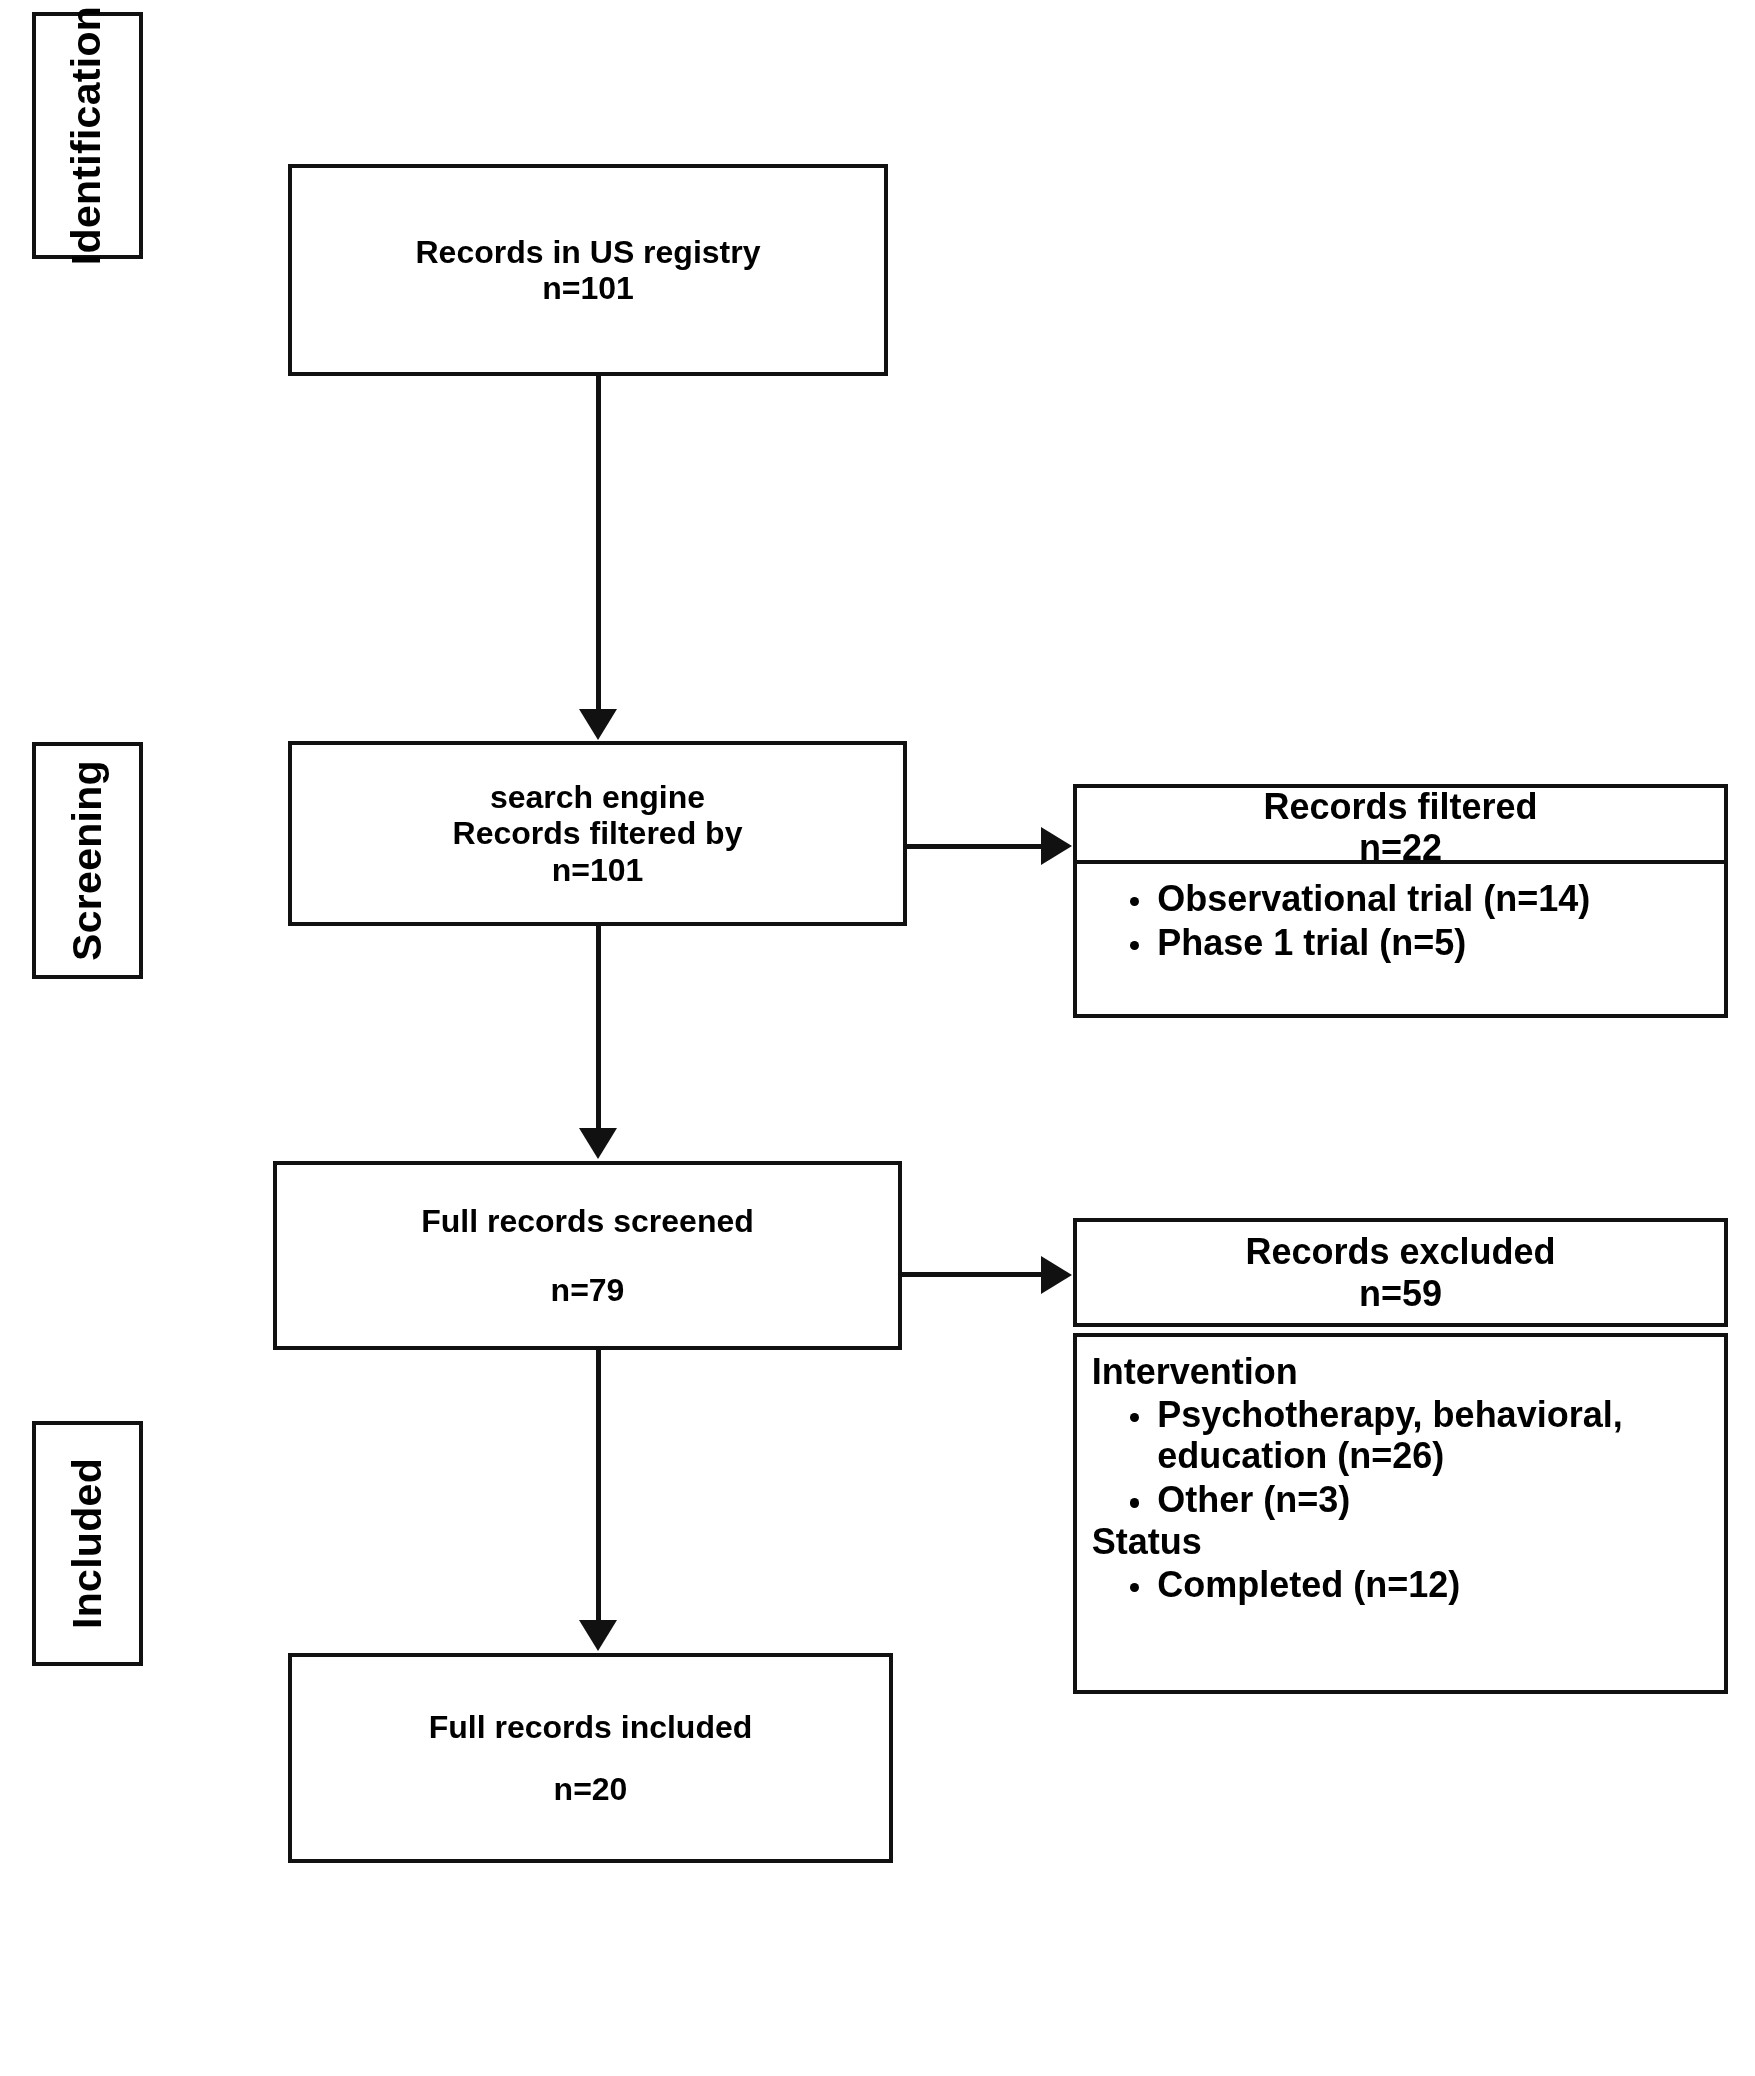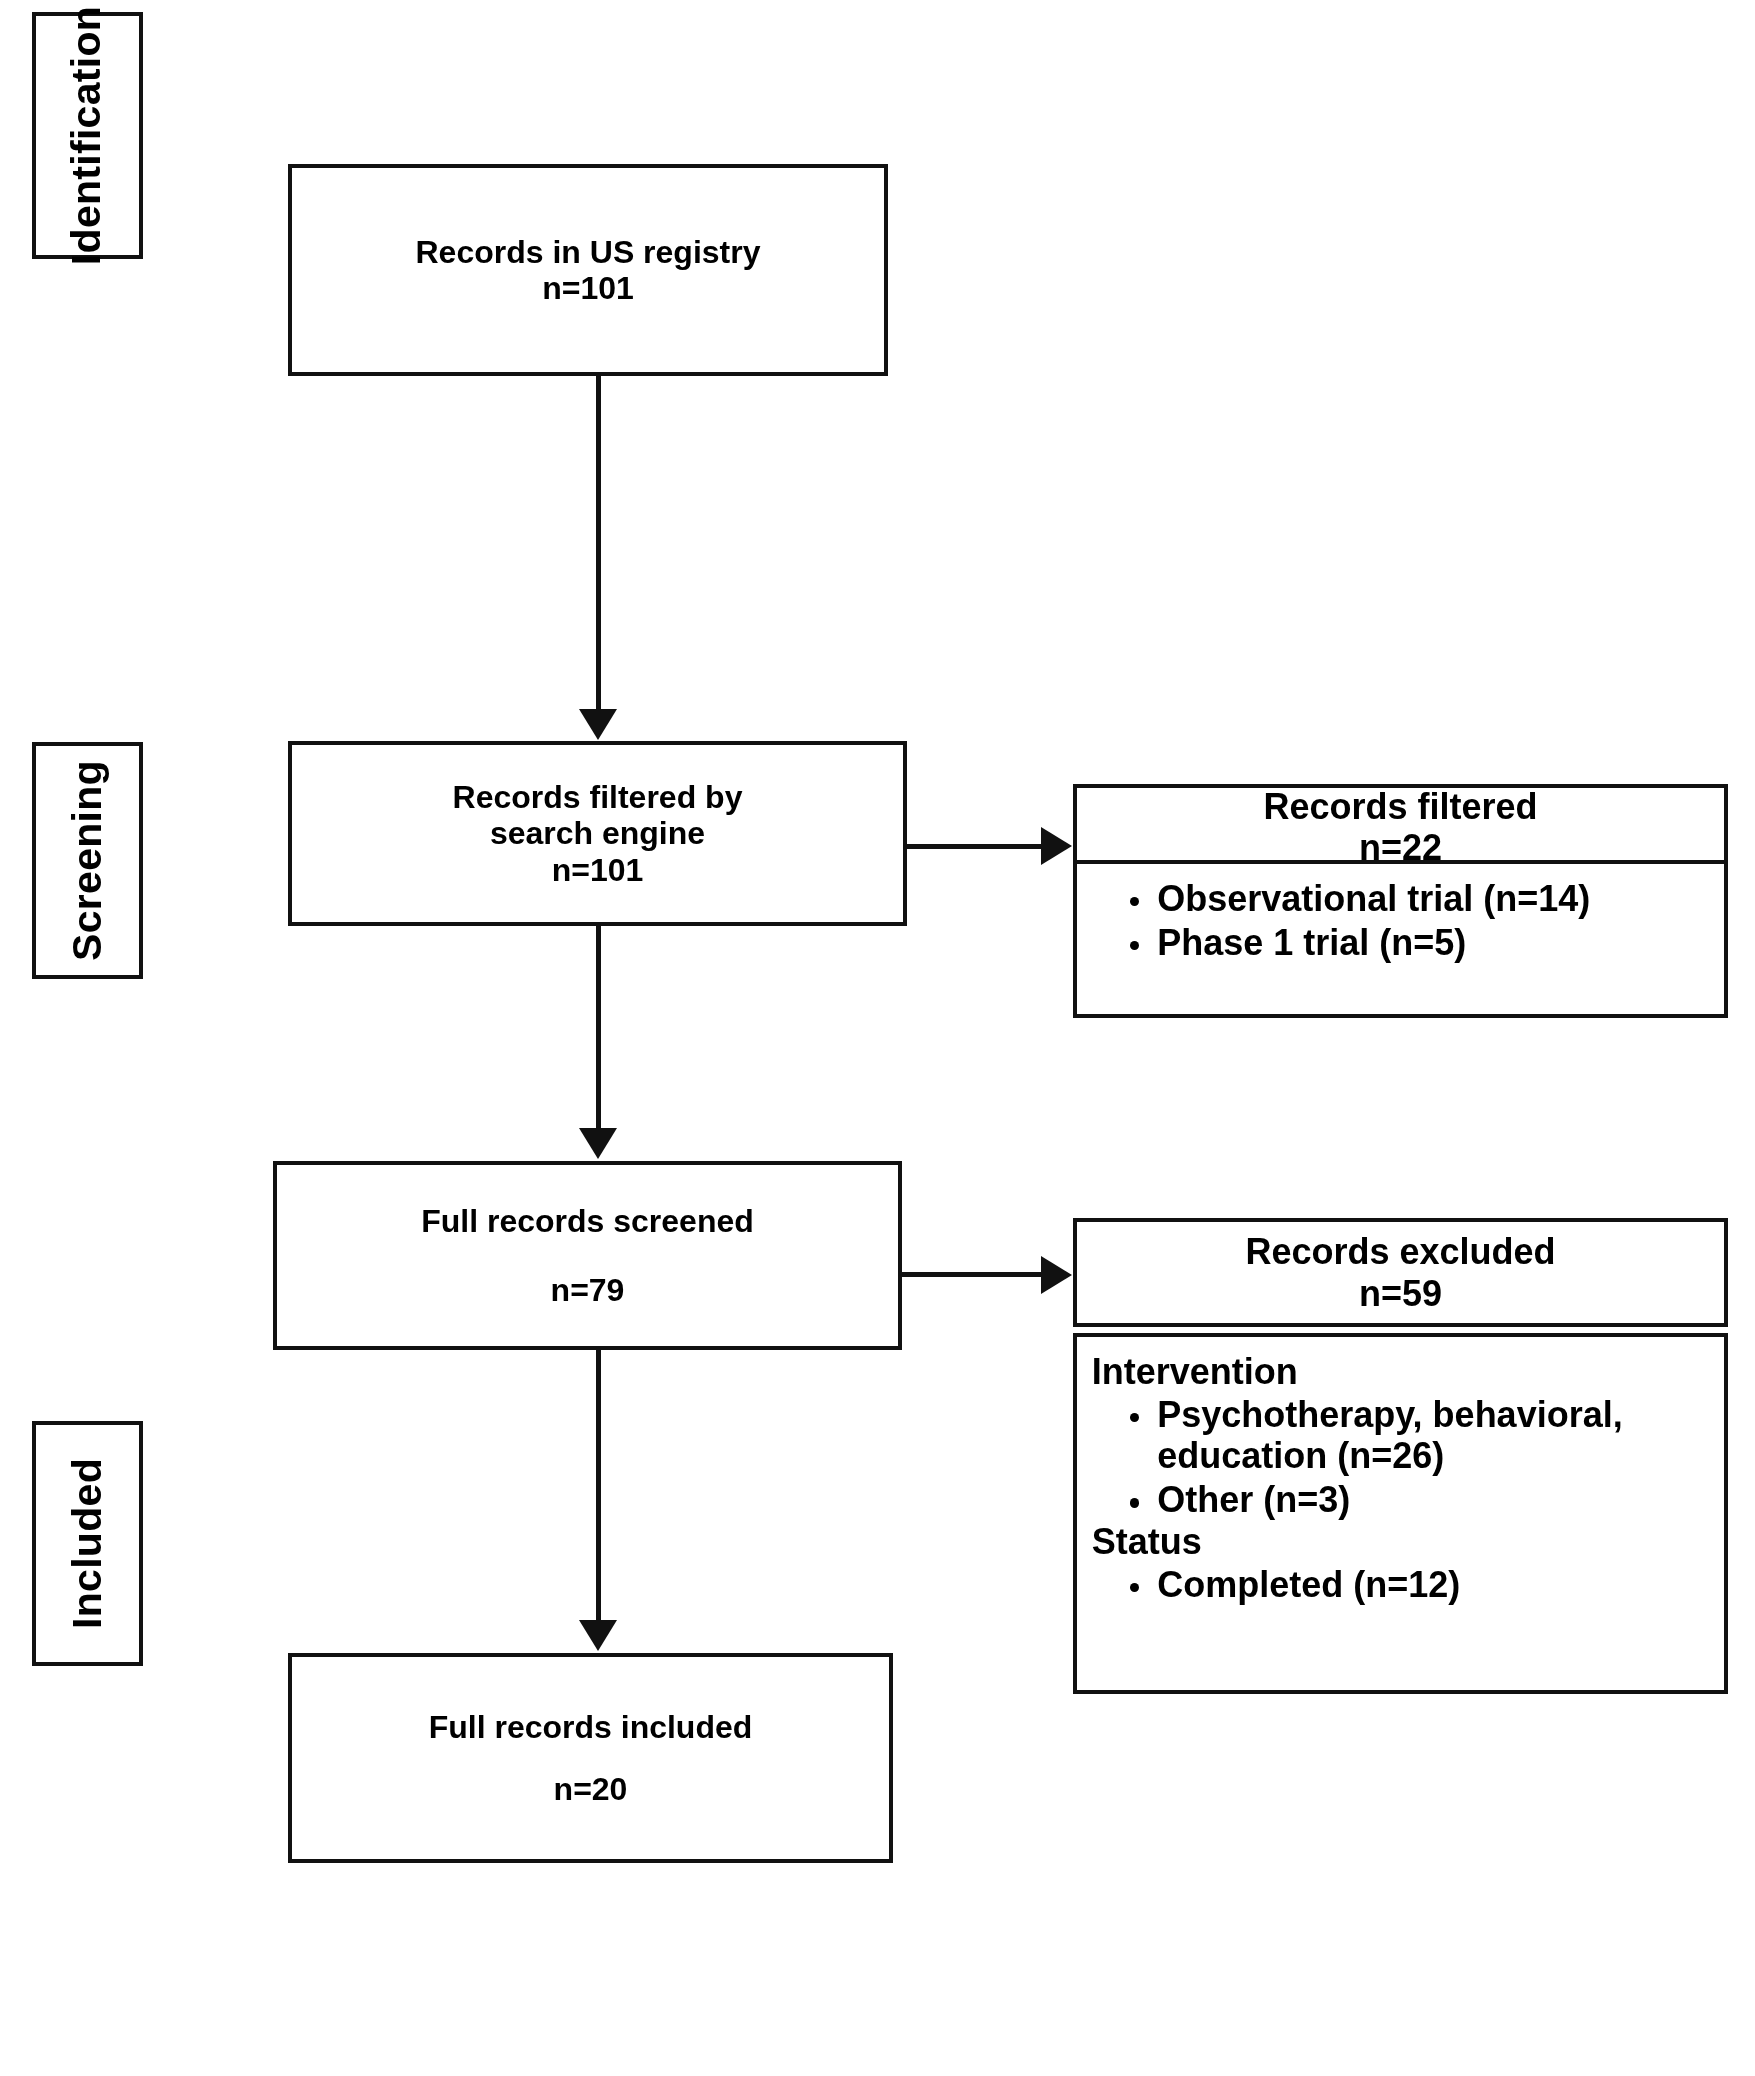--- a/index.html
+++ b/index.html
@@ -155,22 +155,22 @@
 
   <div class="box main-box" style="left:288px; top:164px; width:600px; height:212px;">
     <span class="line">Records in US registry</span>
     <span class="line">n=101</span>
   </div>
 
   <div class="v-line" style="left:596px; top:376px; width:4.7px; height:337px;"></div>
   <div class="arrow-down" style="left:579px; top:709px;"></div>
 
   <div class="box main-box" style="left:288px; top:741px; width:619px; height:185px;">
+    <span class="line">search engine</span>
     <span class="line">Records filtered by</span>
-    <span class="line">search engine</span>
     <span class="line">n=101</span>
   </div>
 
   <div class="h-line" style="left:907px; top:844px; width:136px; height:4.7px;"></div>
   <div class="arrow-right" style="left:1041px; top:827px;"></div>
 
   <div class="v-line" style="left:596px; top:926px; width:4.7px; height:205px;"></div>
   <div class="arrow-down" style="left:579px; top:1128px;"></div>
 
   <div class="box main-box" style="left:273px; top:1161px; width:629px; height:189px;gap:32px;">

